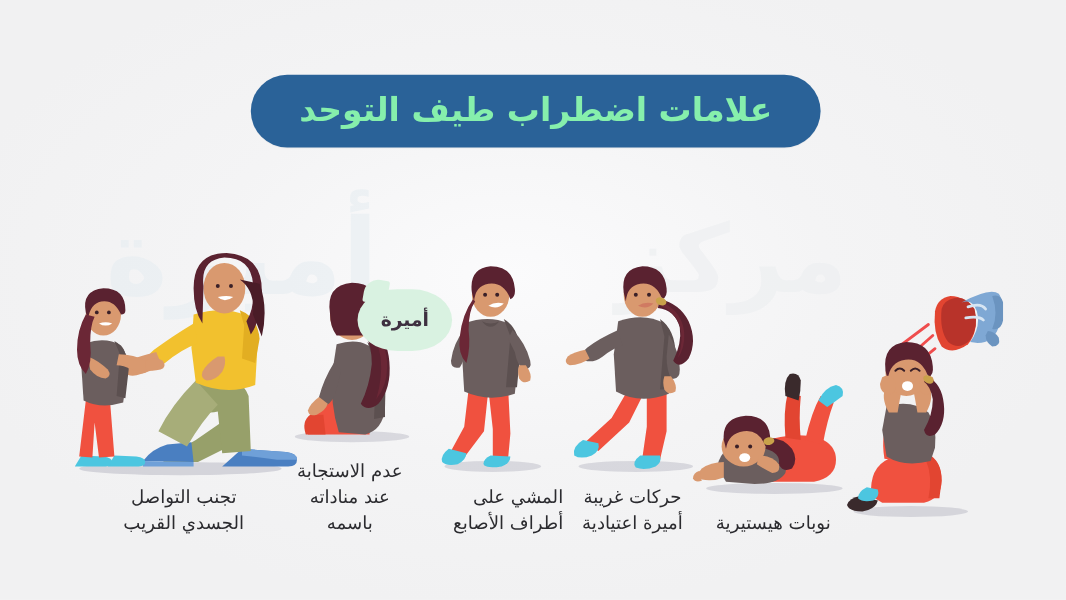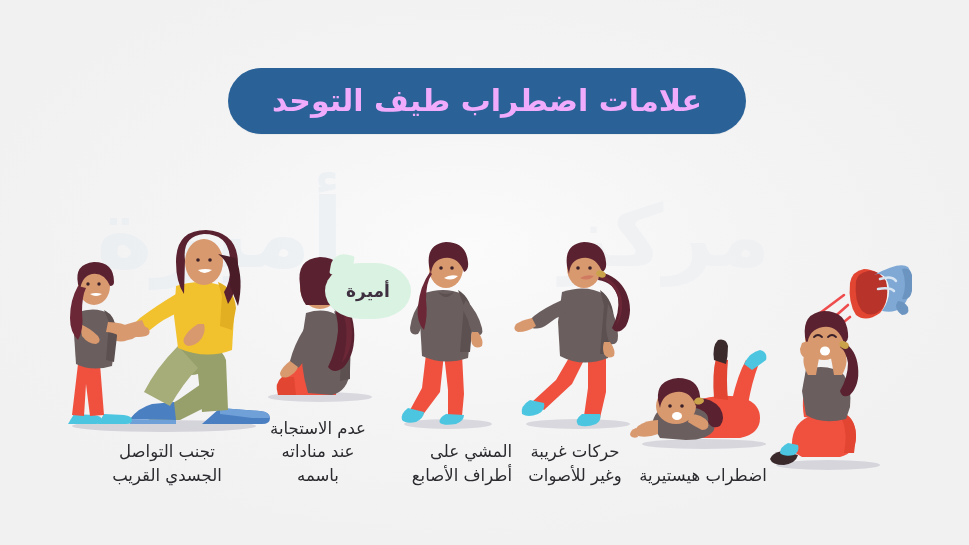--- a/index.html
+++ b/index.html
@@ -32,21 +32,21 @@
   
   #title-banner{
     position:absolute;
     left:228px;top:68px;width:518px;height:66px;
     background:#2a6298;
     border-radius:33px;
     display:flex;align-items:center;justify-content:center;
     box-shadow:0 1px 0 rgba(0,0,0,.04);
   }
   #title-text{
-    color:#f0abfc;
+    color:#86efac;
     font-size:30px;
     font-weight:700;
     line-height:1;
     letter-spacing:.3px;
     direction:rtl;
     white-space:nowrap;
   }
 
   
   .col{position:absolute;bottom:60px;width:150px;text-align:center;}
@@ -239,21 +239,21 @@
         <circle cx="78" cy="44" r="1.8" fill="#3a2028"></circle>
         <circle cx="90" cy="44" r="1.8" fill="#3a2028"></circle>
         <path d="M80 54 Q88 58 94 52 Q86 50 80 54 Z" fill="#d07a62"></path>
 
         <path d="M100 48 Q118 52 126 68 Q134 86 126 102 Q118 112 112 104 Q120 88 118 74 Q114 58 98 56 Z" fill="#5a2230"></path>
         <path d="M104 52 Q120 60 122 78 Q123 92 116 102 Q122 86 118 72 Q112 58 100 54 Z" fill="#6b2736"></path>
         <ellipse cx="101" cy="50" rx="5" ry="3.5" fill="#c9a24a" transform="rotate(20 101 50)"></ellipse>
       </svg>
     </div>
     <div class="caption" style="margin-top:6px;">حركات غريبة
-وغير للأصوات</div>
+أميرة اعتيادية</div>
   </div>
 
   <div class="col c5" style="left:628px;width:150px;bottom:58px;">
     <div class="art" style="height:210px;position:relative;">
       <svg viewBox="0 0 150 210" width="150" height="210">
         <ellipse cx="76" cy="196" rx="62" ry="5" fill="#6b6b84" opacity=".2"></ellipse>
 
         <path d="M64 154 Q92 144 116 150 Q132 156 132 170 Q132 186 112 190 L70 190 Q58 184 58 170 Z" fill="#f0513f"></path>
 
         <path d="M104 152 Q110 126 118 112 L130 118 Q124 134 120 156 Z" fill="#f0513f"></path>
@@ -272,21 +272,21 @@
         <circle cx="42" cy="158" r="1.8" fill="#3a2028"></circle>
         <circle cx="54" cy="158" r="1.8" fill="#3a2028"></circle>
         <ellipse cx="49" cy="168" rx="5" ry="4" fill="#ffffff"></ellipse>
 
         <path d="M70 150 Q84 150 92 160 Q98 170 92 178 Q84 182 80 174 Q82 164 68 160 Z" fill="#5a2230"></path>
         <ellipse cx="71" cy="153" rx="5" ry="3.5" fill="#c9a24a" transform="rotate(-10 71 153)"></ellipse>
 
         <path d="M62 166 Q74 166 80 174 Q82 182 74 182 Q66 178 60 174 Z" fill="#d9996f"></path>
       </svg>
     </div>
-    <div class="caption" style="margin-top:6px;">اضطراب هيستيرية</div>
+    <div class="caption" style="margin-top:6px;">نوبات هيستيرية</div>
   </div>
 
   <div class="col c6" style="left:752px;width:160px;bottom:58px;">
     <div class="art" style="height:230px;position:relative;">
       <svg viewBox="0 0 160 230" width="160" height="230">
         <ellipse cx="76" cy="208" rx="52" ry="5" fill="#6b6b84" opacity=".2"></ellipse>
 
         <g>
           <path d="M98 26 Q96 46 104 58 Q114 66 128 56 Q138 44 134 26 Q126 12 112 12 Q100 14 98 26 Z" fill="#e24531"></path>
           <path d="M104 24 Q102 44 110 54 Q120 62 130 52 Q138 40 134 24 Q126 12 116 14 Q106 16 104 24 Z" fill="#b8332a"></path>

